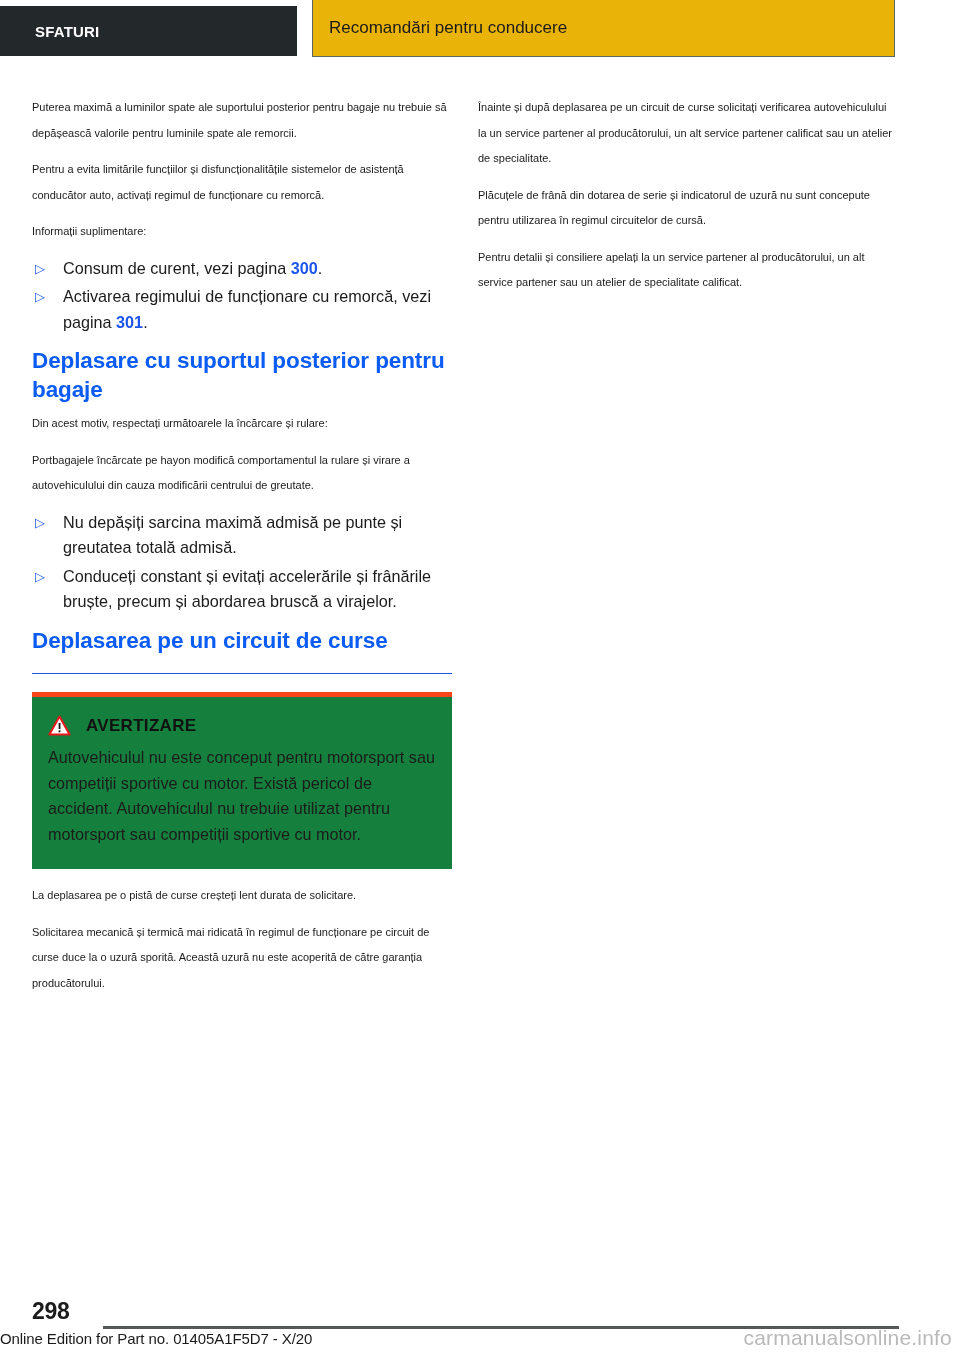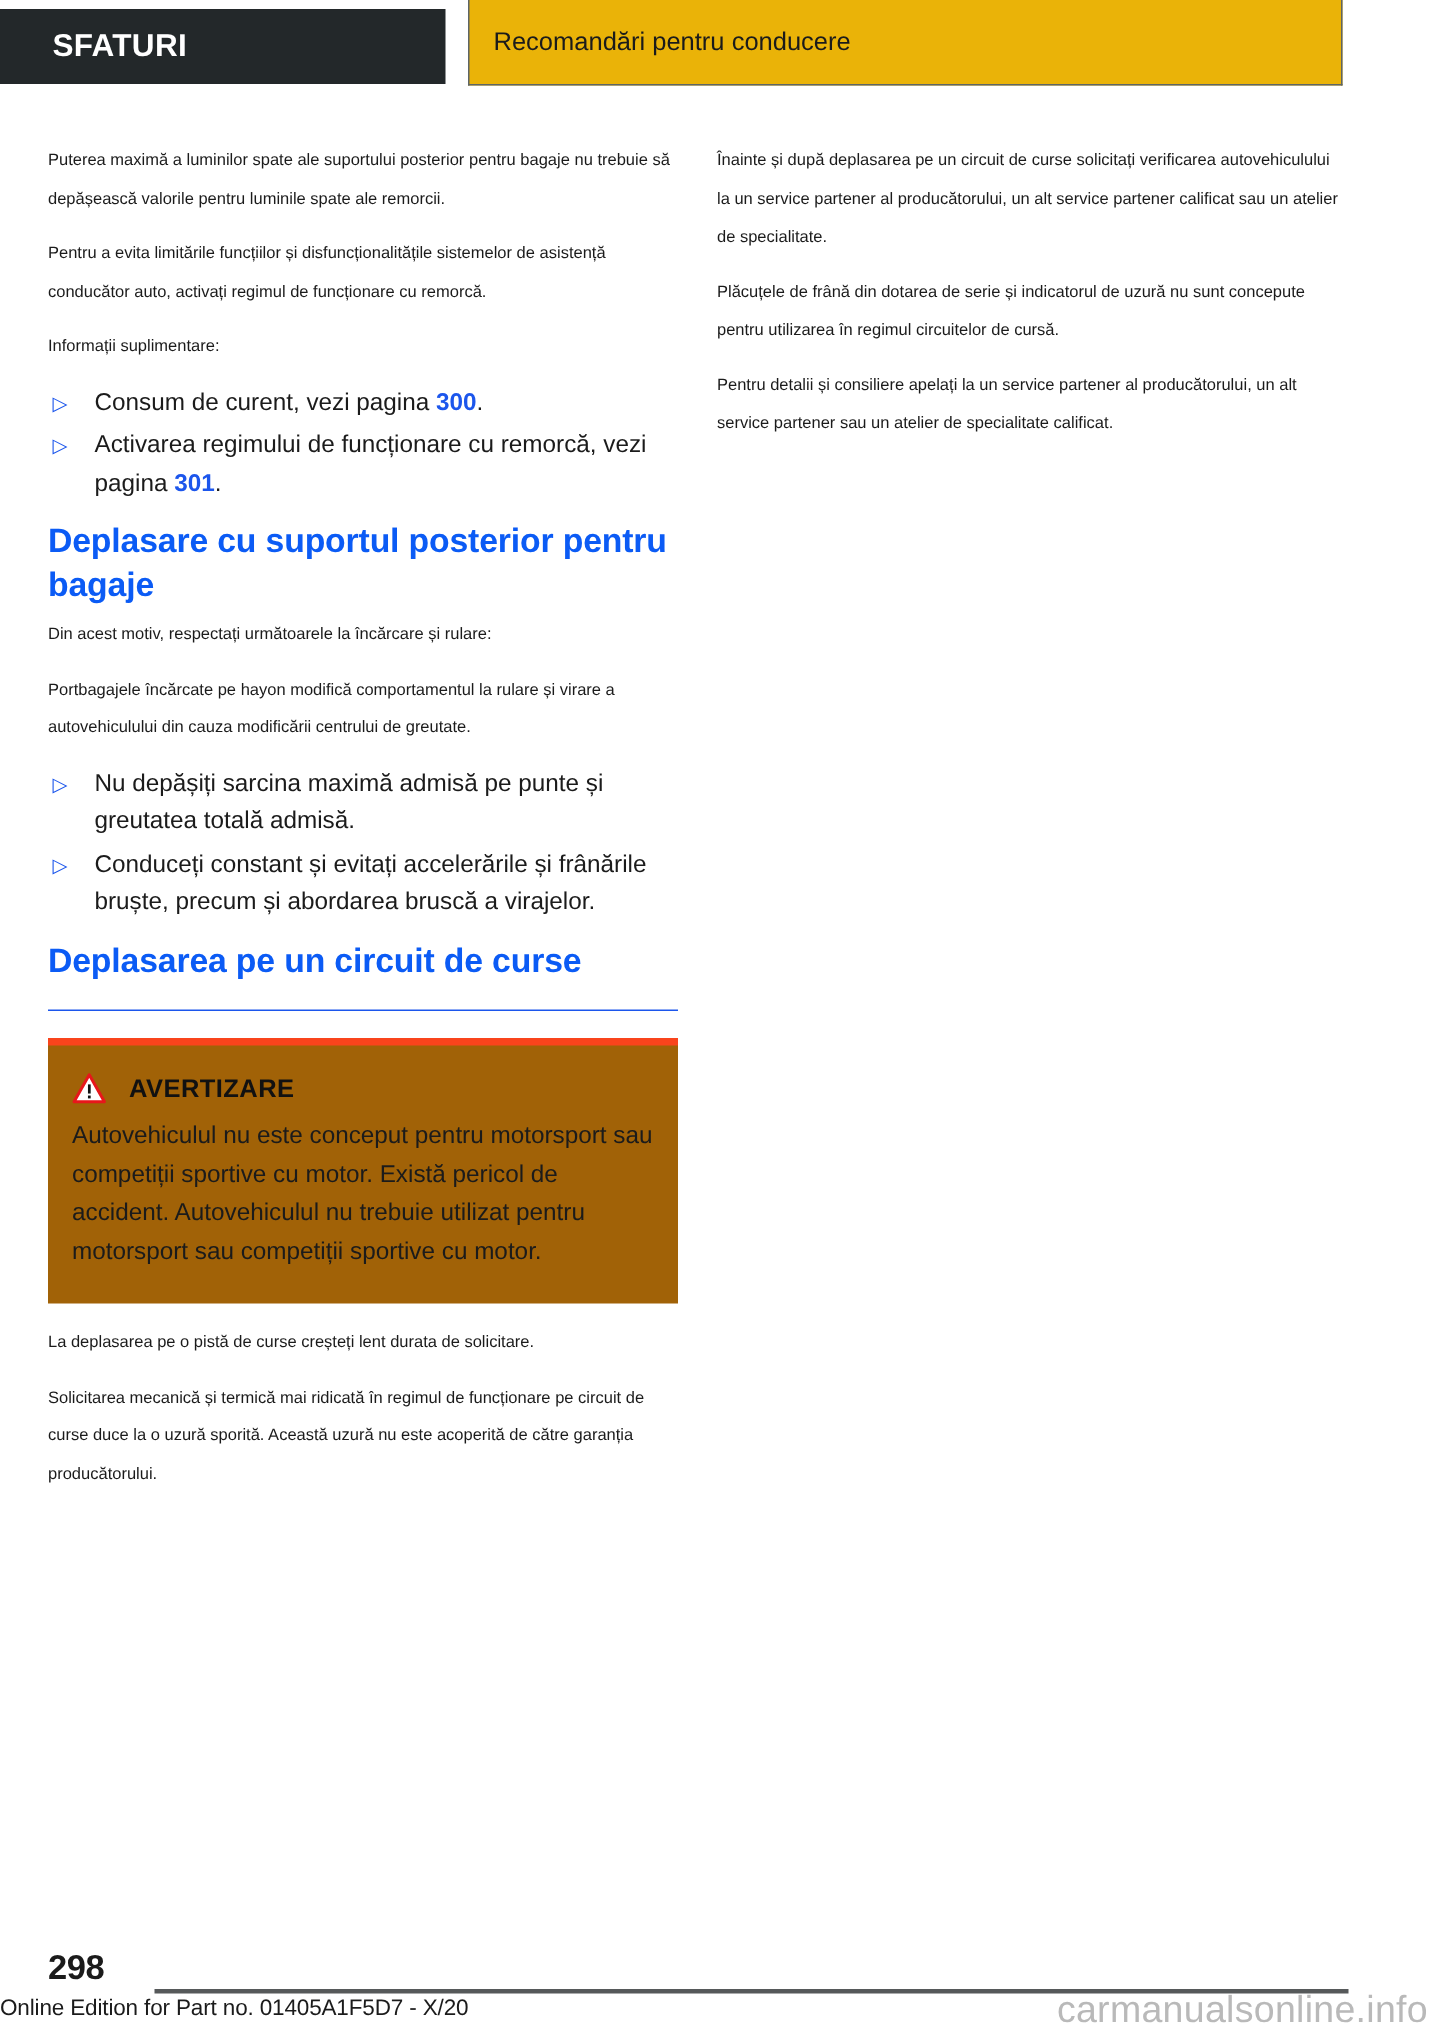--- a/index.html
+++ b/index.html
@@ -29,21 +29,21 @@
     left: 0;
     top: 6px;
     width: 297px;
     height: 50px;
     background: #23282a;
     display: flex;
     align-items: center;
   }
   .header-tab-dark-label {
     color: #ffffff;
-    font-size: 21px;
+    font-size: 15px;
     font-weight: bold;
     letter-spacing: 0.2px;
     margin-left: 35px;
   }
   .header-tab-light {
     position: absolute;
     left: 312px;
     top: 0px;
     width: 583px;
     height: 57px;
@@ -119,21 +119,21 @@
     letter-spacing: -0.1px;
   }
   h2.section-heading.ruled {
     padding-bottom: 18px;
     border-bottom: 1.5px solid #1c56ec;
     margin-bottom: 18px;
   }
 
   
   .warning-box {
-    background: #a16207;
+    background: #15803d;
     border-top: 5px solid #f9441c;
     padding: 18px 16px 22px 16px;
     margin: 0 0 14px 0;
     box-sizing: border-box;
   }
   .warning-title-row {
     display: flex;
     align-items: center;
     margin-bottom: 9px;
   }
@@ -189,21 +189,21 @@
     width: 960px;
     text-align: left;
     font-size: 15px;
     color: #1b1b1b;
     letter-spacing: -0.1px;
   }
   .watermark {
     position: absolute;
     right: 8px;
     top: 36px;
-    font-size: 25px;
+    font-size: 21px;
     color: #b9b9b9;
     letter-spacing: 0.2px;
   }
 </style>
 </head>
 <body>
 
 <div class="header">
   <div class="header-tab-dark">
     <span class="header-tab-dark-label">SFATURI</span>

